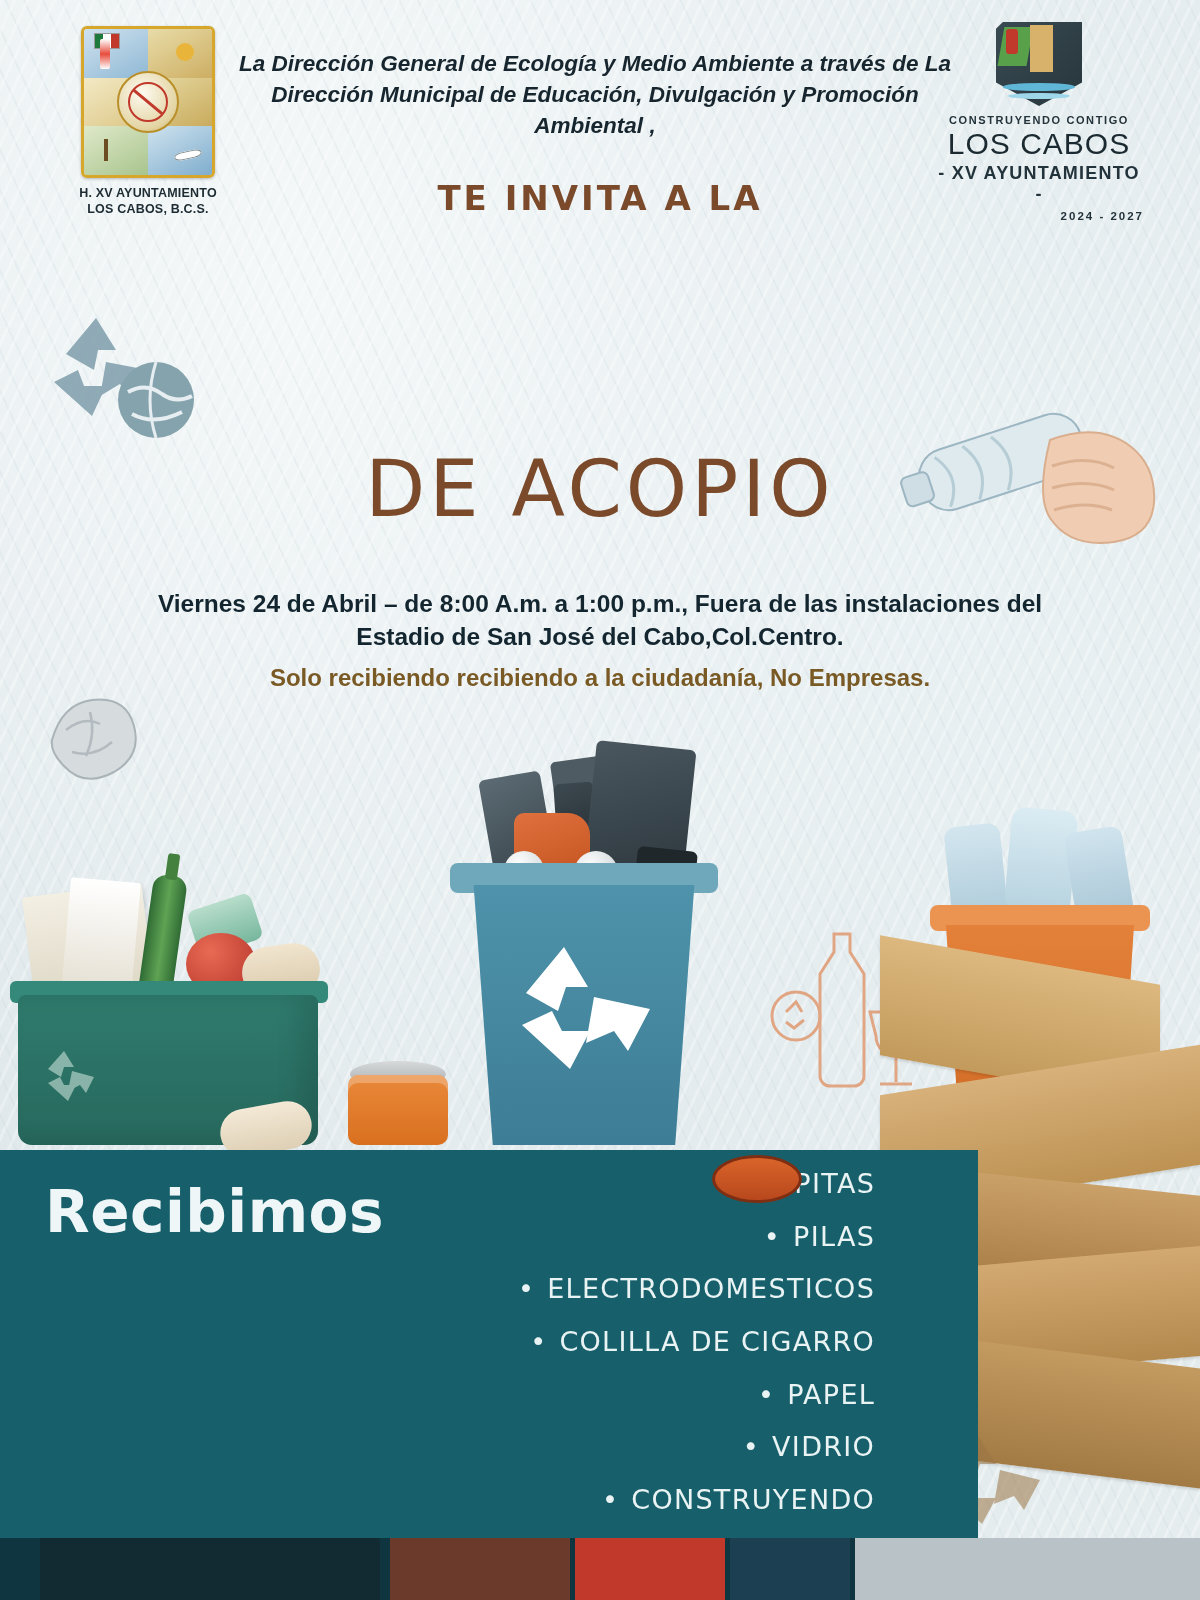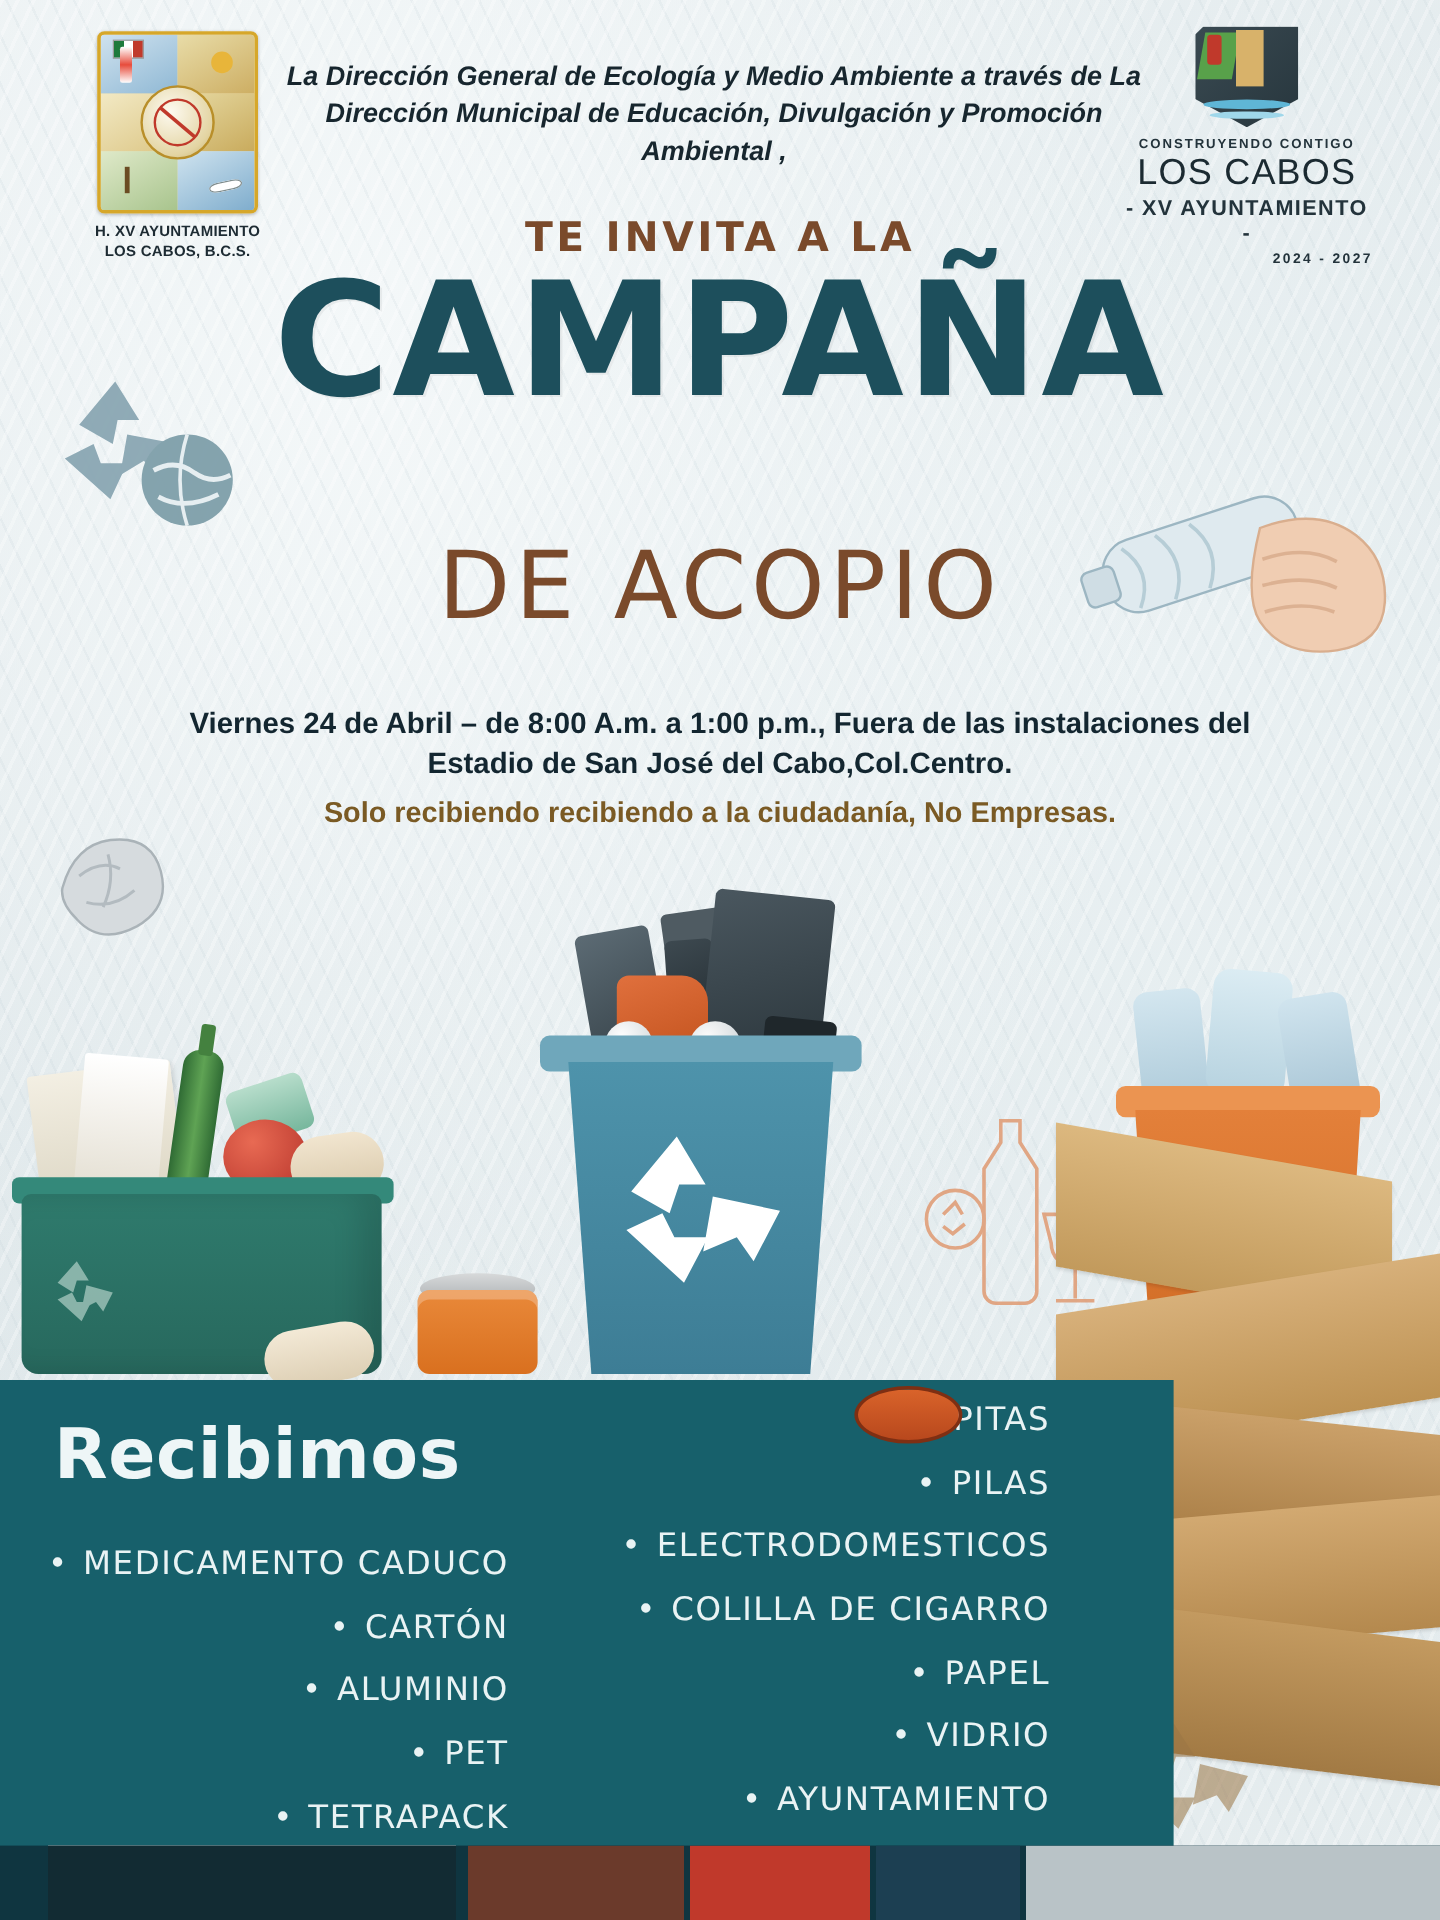--- a/index.html
+++ b/index.html
@@ -506,21 +506,20 @@
     </div>
     <div class="logo-tag">CONSTRUYENDO CONTIGO</div>
     <div class="logo-main">LOS CABOS</div>
     <div class="logo-sub">- XV AYUNTAMIENTO -</div>
     <div class="logo-years">2024 - 2027</div>
   </div>
 
   <div class="dept-text">La Dirección General de Ecología y Medio Ambiente a través de La Dirección Municipal de Educación, Divulgación y Promoción Ambiental ,</div>
 
   <div class="invita">TE INVITA A LA</div>
-  <div class="campana">CAMPAÑA</div>
   <div class="deacopio">DE ACOPIO</div>
 
   <div class="recycle-globe">
     <svg viewBox="0 0 170 150" width="170" height="150">
       <g fill="#8aa7b3">
         <path d="M60 18 L80 50 L62 50 L58 70 L30 54 Z"></path>
         <path d="M18 82 L42 70 L48 86 L70 86 L56 116 Z"></path>
         <path d="M112 70 L96 100 L84 84 L64 96 L70 62 Z"></path>
       </g>
       <circle cx="120" cy="100" r="38" fill="#7f9faa"></circle>
@@ -635,39 +634,30 @@
         <path d="M38 6 L56 34 L40 34 L34 52 L10 38 Z"></path>
         <path d="M8 62 L30 52 L36 68 L56 68 L42 94 Z"></path>
         <path d="M100 50 L84 80 L74 66 L54 74 L60 40 Z"></path>
       </g>
     </svg>
   </div>
 
   <div class="panel">
     <div class="panel-title">Recibimos</div>
 
-    <div class="col col-left">
-      <ul>
-        <li>MEDICAMENTO CADUCO</li>
-        <li>CARTÓN</li>
-        <li>ALUMINIO</li>
-        <li>PET</li>
-        <li>TETRAPACK</li>
-      </ul>
-    </div>
 
     <div class="col col-right">
       <ul>
         <li>TAPITAS</li>
         <li>PILAS</li>
         <li>ELECTRODOMESTICOS</li>
         <li>COLILLA DE CIGARRO</li>
         <li>PAPEL</li>
         <li>VIDRIO</li>
-        <li>AYUNTAMIENTO</li>
+        <li>CONSTRUYENDO</li>
         <li>ACEITE DE COCINA</li>
       </ul>
     </div>
 
     <div class="lid-disc"></div>
   </div>
 
   <div class="bottom-strip">
     <div class="b1"></div>
     <div class="b2"></div>

